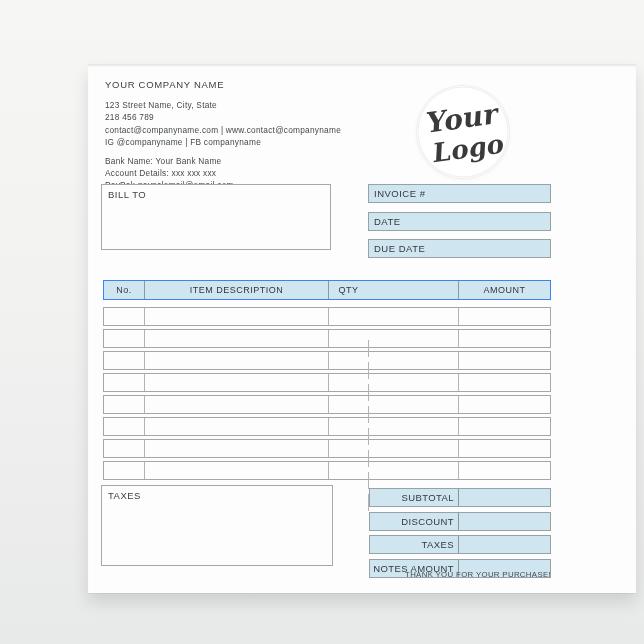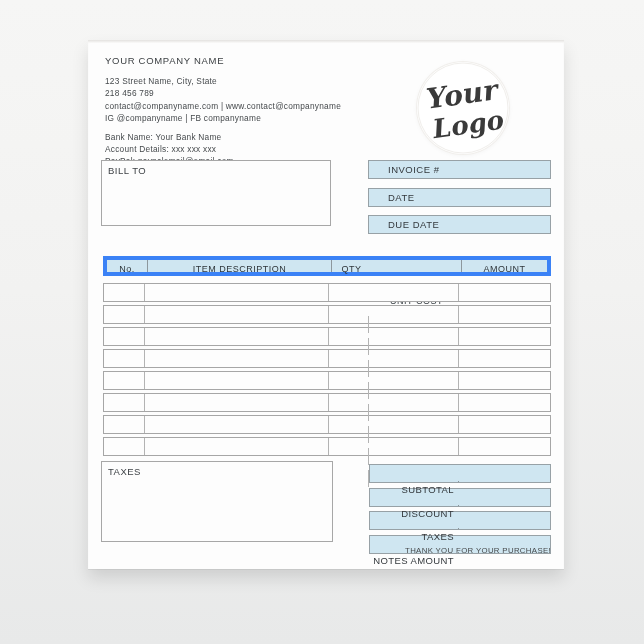--- a/index.html
+++ b/index.html
@@ -7,21 +7,21 @@
     width:644px;height:644px;
     font-family:"Liberation Sans","DejaVu Sans",sans-serif;
     color:#3f4347;
     overflow:hidden;
   }
   .stage{
     position:relative;width:644px;height:644px;
     background:linear-gradient(180deg,#f6f6f5 0%,#f2f2f1 45%,#e8e9e9 100%);
   }
   .paper{
-    position:absolute;left:88px;top:40px;width:476px;height:529px;
+    position:absolute;left:88px;top:64px;width:548px;height:529px;
     background:#fdfdfd;
     box-shadow:0 1px 0 rgba(0,0,0,.05), 0 9px 16px rgba(0,0,0,.12), inset 0 2px 3px -1px rgba(0,0,0,.07);
   }
   .pad-edge{
     position:absolute;left:0;top:0;width:100%;height:3px;
     background:linear-gradient(180deg,#e3e1df,#fbfbfa);
   }
   
   .header-block{position:absolute;left:17px;top:15px;}
   .company-name{font-size:9.5px;letter-spacing:.7px;color:#3d4144;margin-bottom:9px;}
@@ -39,30 +39,30 @@
     font-size:9.5px;letter-spacing:.5px;color:#3e4246;
     padding:4px 12px 0 6px;box-sizing:border-box;
   }
   .billto-box{left:13px;top:120px;width:230px;height:66px;}
   .notes-box{left:13px;top:421px;width:232px;height:81px;}
   
   .field-bar{
     position:absolute;left:280px;width:183px;height:19px;box-sizing:border-box;
     background:#cfe6f1;border:1px solid #97a1a6;
     font-size:9.5px;letter-spacing:.5px;color:#33383c;
-    line-height:17px;padding-left:19px;display:flex;
+    line-height:17px;padding-left:5px;display:flex;
   }
   .field-bar .fvalue{flex:1;}
   .bar-invoice{top:120px;}
   .bar-date{top:148px;}
   .bar-duedate{top:175px;}
   
   .items-header{
     position:absolute;left:15px;top:216px;width:448px;height:20px;box-sizing:border-box;
-    background:#cfe6f1;border:4px solid #3b82f6;display:flex;
+    background:#cfe6f1;border:1px solid #3b82f6;display:flex;
   }
   .items-header .hcell{
     font-size:9px;letter-spacing:.5px;color:#2f363b;text-align:center;line-height:18px;
     box-sizing:border-box;
   }
   .items-header .hcell + .hcell{border-left:1px solid #8d979d;}
   .tbody{position:absolute;left:15px;top:243px;width:448px;}
   .item-row{
     height:19px;margin-bottom:3px;box-sizing:border-box;
     border:1px solid #a6a6a6;background:#fdfdfd;display:flex;
@@ -77,21 +77,20 @@
   
   .totals{position:absolute;left:281px;top:424px;width:182px;}
   .total-row{
     height:19px;margin-bottom:4.5px;box-sizing:border-box;display:flex;
     background:#cfe6f1;border:1px solid #97a1a6;
   }
   .tlabel{
     width:89px;box-sizing:border-box;text-align:right;padding-right:4px;
     font-size:9.5px;letter-spacing:.4px;color:#33383c;line-height:17px;
     border-right:1px solid #8b969c;
-    margin-top:16px;
   }
   .tvalue{flex:1;}
   
   .thankyou{
     position:absolute;left:281px;top:506px;width:182px;text-align:right;
     font-size:7.8px;letter-spacing:.35px;color:#46494b;
   }
 </style>
 </head>
 <body>

